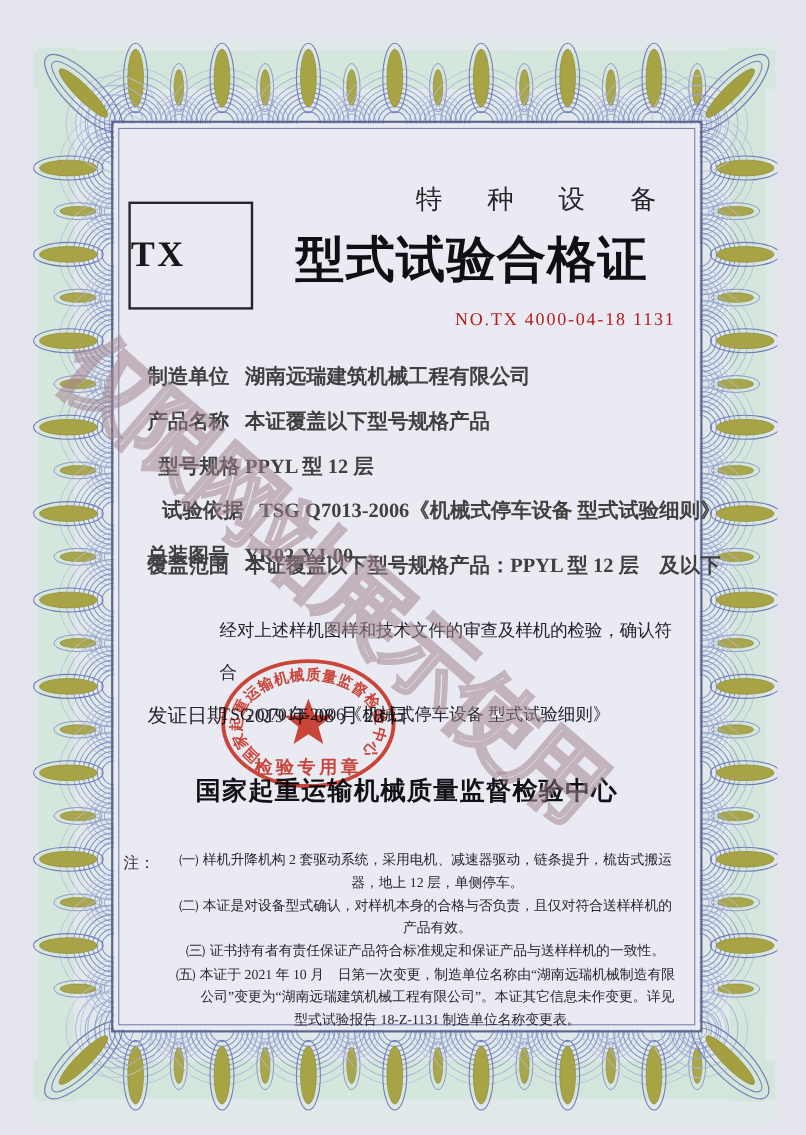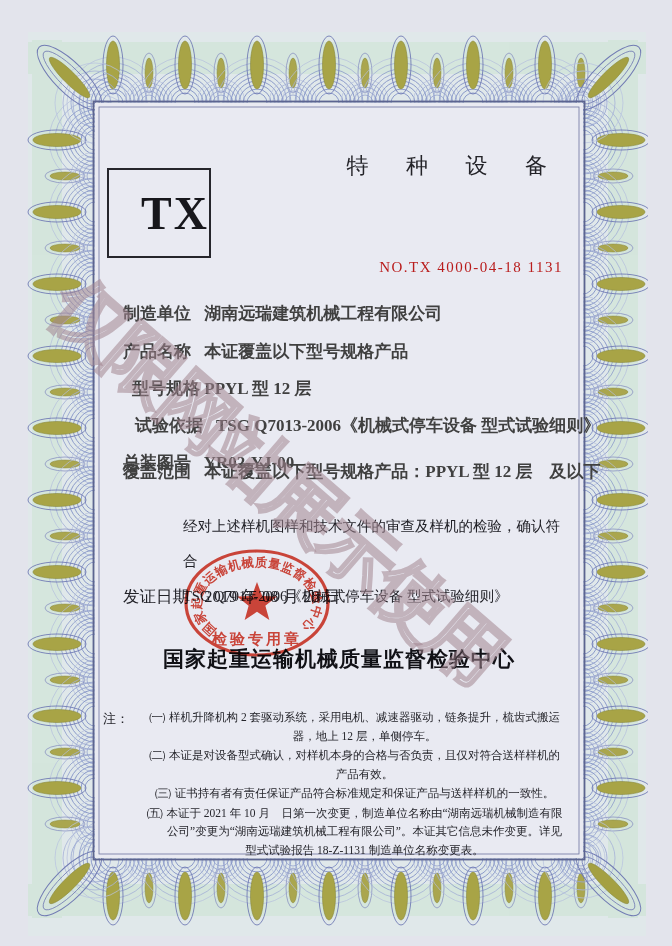--- a/index.html
+++ b/index.html
@@ -9,22 +9,22 @@
     background:#e3e4ec; overflow:hidden;
     font-family:"Liberation Serif","DejaVu Serif",serif;
     color:#1e1e24;
   }
   .border-art { position:absolute; left:0; top:0; }
 
   .paper-content { position:absolute; left:95px; top:103px; width:488px; height:755px; }
 
   .tx-box {
     position:absolute; left:12px; top:65px; width:104px; height:90px;
-    border:2px solid #26262c; display:flex; align-items:center; justify-content:flex-end;
-    font-size:46px; font-weight:bold; letter-spacing:2px; color:#17171c;
+    border:2px solid #26262c; display:flex; align-items:center; justify-content:flex-start;
+    font-size:30px; font-weight:bold; letter-spacing:2px; color:#17171c;
   }
   .t-small {
     position:absolute; left:128px; top:48px; width:340px; text-align:right;
     font-size:22px; letter-spacing:16px; text-indent:16px; color:#232328;
   }
   .t-large {
     position:absolute; left:112px; top:86px; width:372px; text-align:center;
     font-size:41px; font-weight:bold; letter-spacing:1px; color:#101014; white-space:nowrap;
   }
   .t-no {
@@ -206,20 +206,21 @@
     <rect x="99" y="107" width="480" height="747" fill="none" stroke="#6d74a0" stroke-width="0.8"></rect>
   </svg>
 
   <div class="paper-content">
 
     <div class="tx-box">
       <span>TX</span>
     </div>
 
     <div class="t-small">特 种 设 备</div>
+    <div class="t-large">型式试验合格证</div>
     <div class="t-no">NO.TX 4000-04-18 1131</div>
 
     <div class="row row-0">
       <span class="lbl">制造单位</span>
       <span class="val">湖南远瑞建筑机械工程有限公司</span>
     </div>
     <div class="row row-1">
       <span class="lbl">产品名称</span>
       <span class="val">本证覆盖以下型号规格产品</span>
     </div>

